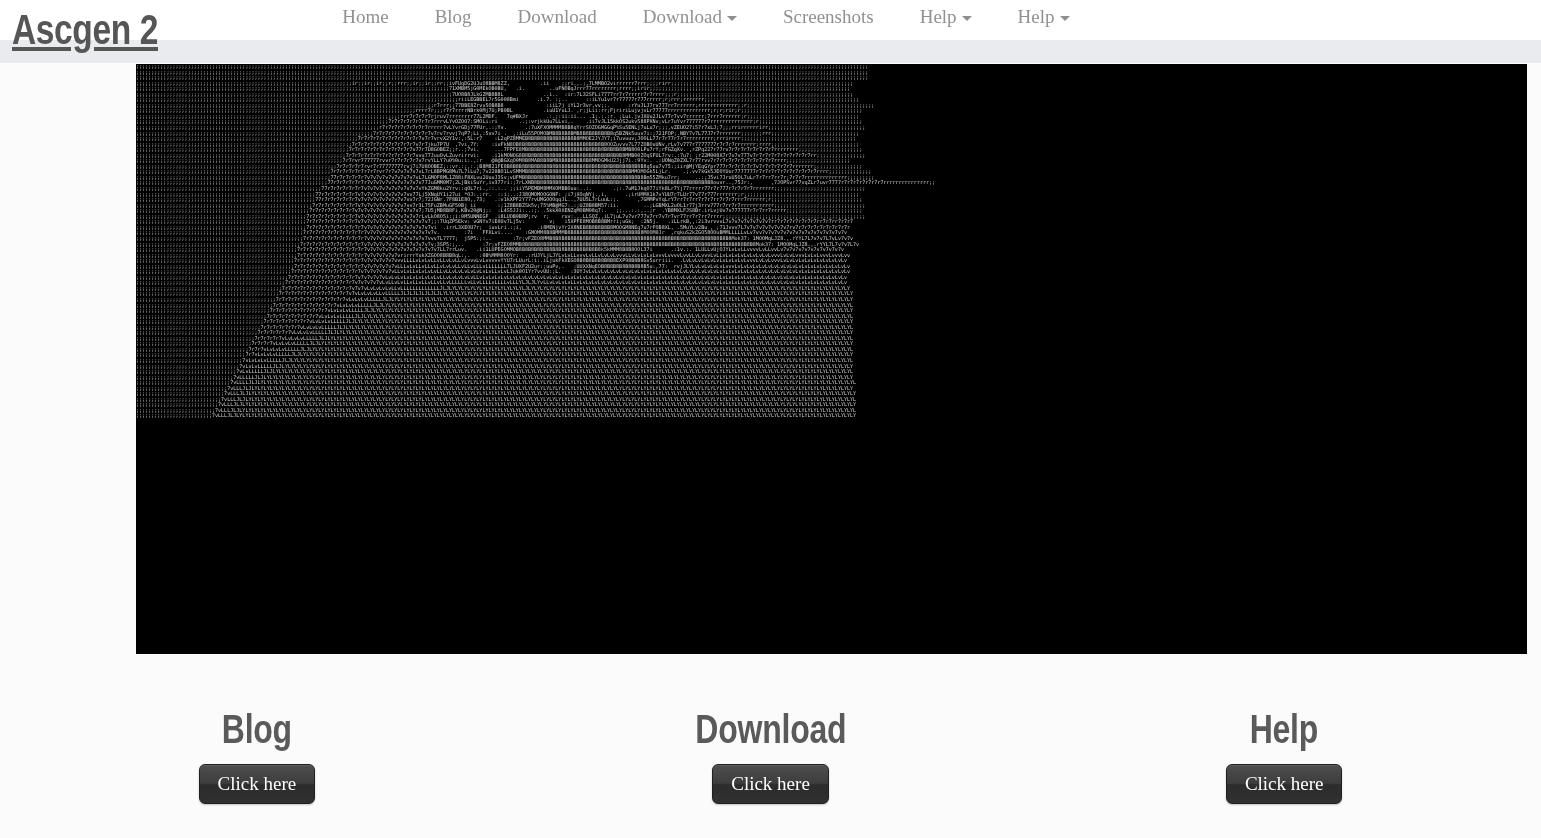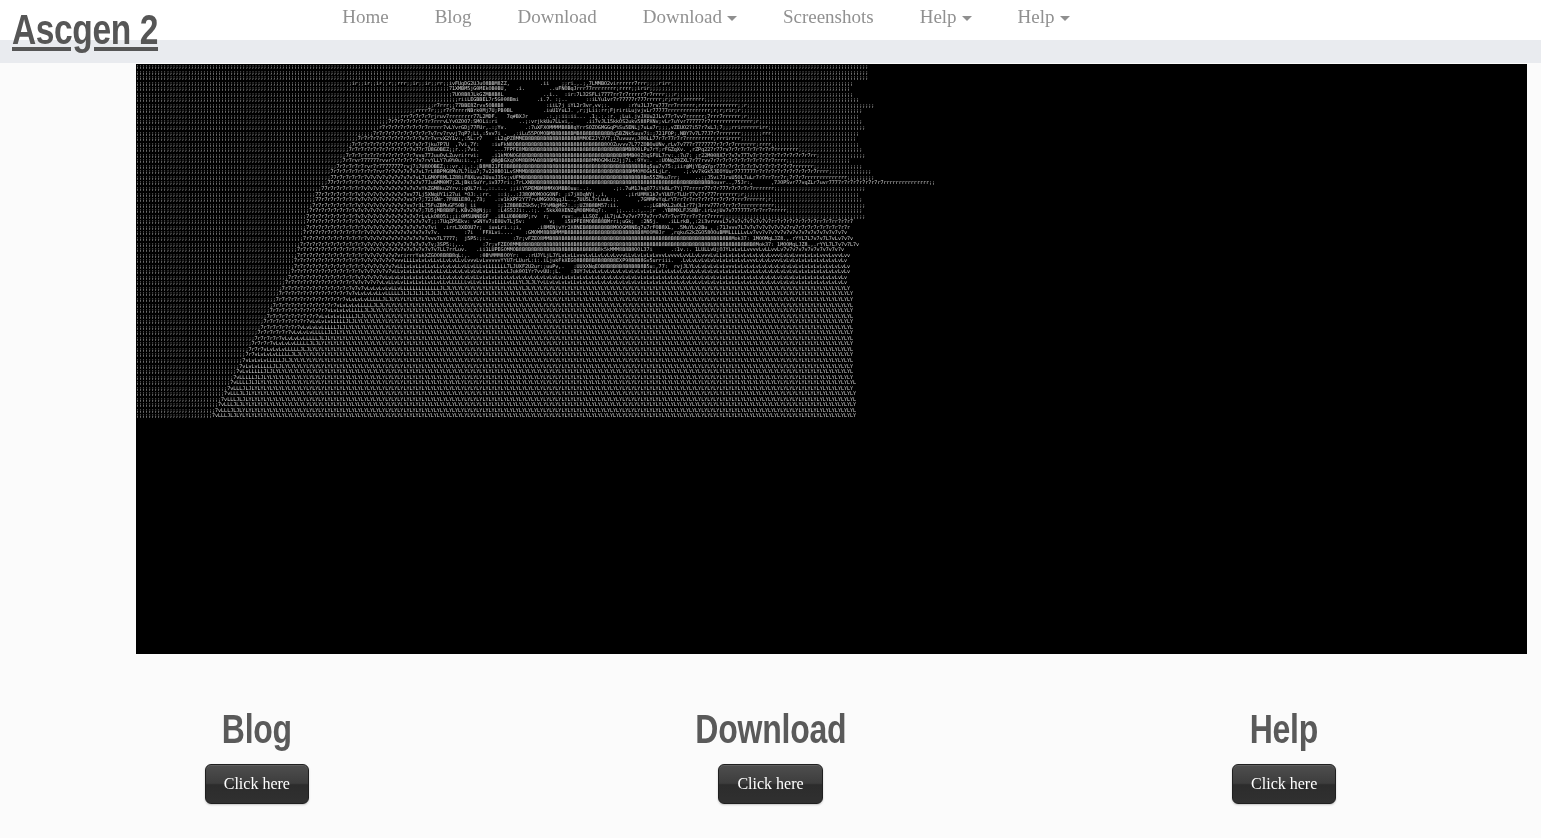--- a/index.html
+++ b/index.html
@@ -135,21 +135,21 @@
     transform: scaleX(0.80);
     margin-bottom: 13px;
     white-space: nowrap;
     letter-spacing: -0.3px;
   }
 
   .btn {
     display: inline-block;
     padding: 8px 18px 9px 18px;
     font-family: "Liberation Serif", serif;
-    font-size: 16px;
+    font-size: 19px;
     line-height: 21px;
     color: #ffffff;
     text-decoration: none;
     border: 1px solid #1f1f1f;
     border-radius: 6px;
     background: linear-gradient(to bottom, #4e4e4e 0%, #3d3d3d 48%, #2c2c2c 52%, #303030 100%);
     box-shadow: inset 0 1px 0 rgba(255,255,255,0.10), 0 1px 2px rgba(0,0,0,0.22);
     cursor: pointer;
     white-space: nowrap;
   }

